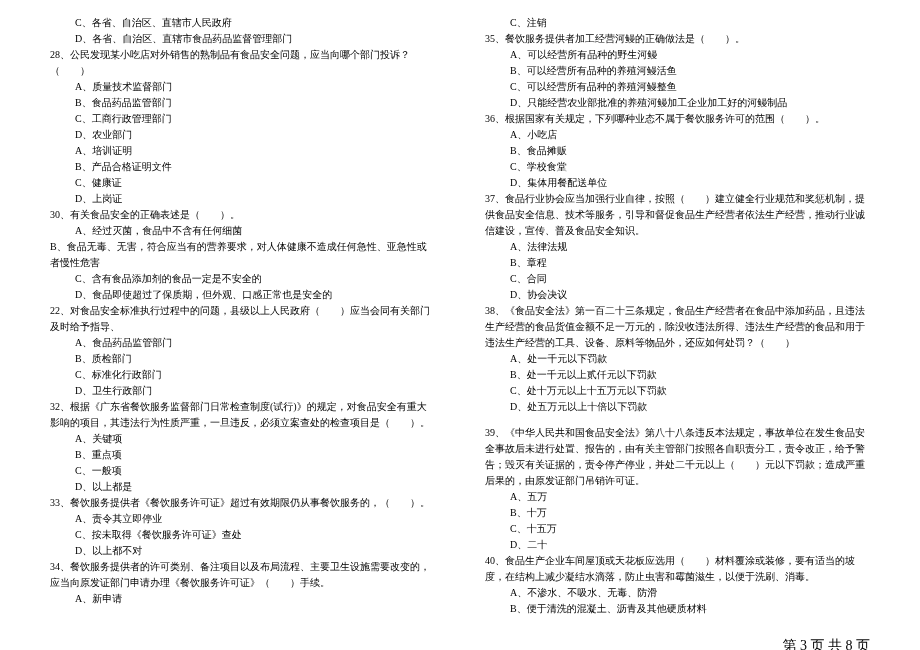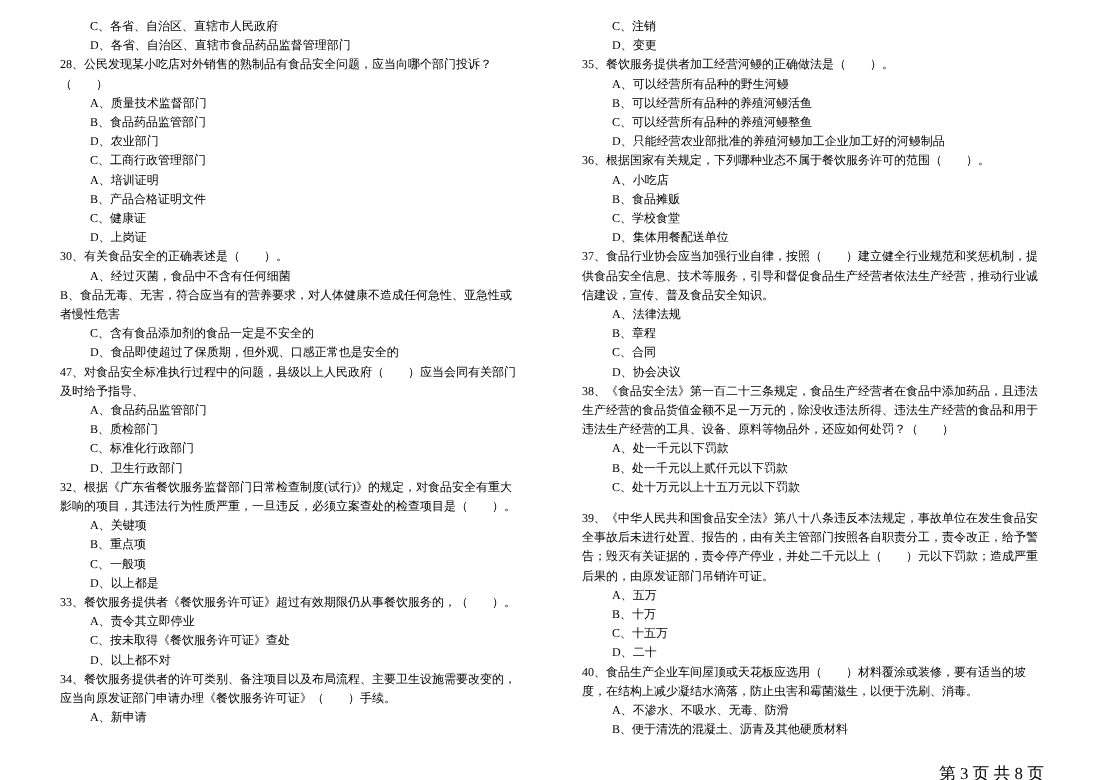--- a/index.html
+++ b/index.html
@@ -38,72 +38,72 @@
 </head>
 <body>
 
 <div class="columns">
   <div class="column">
     <div class="opt-line">C、各省、自治区、直辖市人民政府</div>
     <div class="opt-line">D、各省、自治区、直辖市食品药品监督管理部门</div>
     <div class="q-line">28、公民发现某小吃店对外销售的熟制品有食品安全问题，应当向哪个部门投诉？（　　）</div>
     <div class="opt-line">A、质量技术监督部门</div>
     <div class="opt-line">B、食品药品监管部门</div>
+    <div class="opt-line">C、工商行政管理部门</div>
     <div class="opt-line">D、农业部门</div>
-    <div class="opt-line">C、工商行政管理部门</div>
     <div class="opt-line">A、培训证明</div>
     <div class="opt-line">B、产品合格证明文件</div>
     <div class="opt-line">C、健康证</div>
     <div class="opt-line">D、上岗证</div>
     <div class="q-line">30、有关食品安全的正确表述是（　　）。</div>
     <div class="opt-line">A、经过灭菌，食品中不含有任何细菌</div>
     <div class="opt-line" style="padding-left:0">B、食品无毒、无害，符合应当有的营养要求，对人体健康不造成任何急性、亚急性或者慢性危害</div>
     <div class="opt-line" style="padding-left:0"></div>
     <div class="opt-line">C、含有食品添加剂的食品一定是不安全的</div>
     <div class="opt-line">D、食品即使超过了保质期，但外观、口感正常也是安全的</div>
-    <div class="q-line">47、对食品安全标准执行过程中的问题，县级以上人民政府（　　）应当会同有关部门及时给予指导、</div>
+    <div class="q-line">22、对食品安全标准执行过程中的问题，县级以上人民政府（　　）应当会同有关部门及时给予指导、</div>
     <div class="opt-line">A、食品药品监管部门</div>
     <div class="opt-line">B、质检部门</div>
     <div class="opt-line">C、标准化行政部门</div>
     <div class="opt-line">D、卫生行政部门</div>
     <div class="q-line">32、根据《广东省餐饮服务监督部门日常检查制度(试行)》的规定，对食品安全有重大影响的项目，其违法行为性质严重，一旦违反，必须立案查处的检查项目是（　　）。</div>
     <div class="opt-line">A、关键项</div>
     <div class="opt-line">B、重点项</div>
     <div class="opt-line">C、一般项</div>
     <div class="opt-line">D、以上都是</div>
     <div class="q-line">33、餐饮服务提供者《餐饮服务许可证》超过有效期限仍从事餐饮服务的，（　　）。</div>
     <div class="opt-line">A、责令其立即停业</div>
     <div class="opt-line">C、按未取得《餐饮服务许可证》查处</div>
     <div class="opt-line">D、以上都不对</div>
     <div class="q-line">34、餐饮服务提供者的许可类别、备注项目以及布局流程、主要卫生设施需要改变的，应当向原发证部门申请办理《餐饮服务许可证》（　　）手续。</div>
     <div class="opt-line">A、新申请</div>
 
   </div>
   <div class="column">
     <div class="opt-line">C、注销</div>
-    <div class="opt-line">D、变更</div>
     <div class="q-line">35、餐饮服务提供者加工经营河鳗的正确做法是（　　）。</div>
     <div class="opt-line">A、可以经营所有品种的野生河鳗</div>
     <div class="opt-line">B、可以经营所有品种的养殖河鳗活鱼</div>
     <div class="opt-line">C、可以经营所有品种的养殖河鳗整鱼</div>
     <div class="opt-line">D、只能经营农业部批准的养殖河鳗加工企业加工好的河鳗制品</div>
     <div class="q-line">36、根据国家有关规定，下列哪种业态不属于餐饮服务许可的范围（　　）。</div>
     <div class="opt-line">A、小吃店</div>
     <div class="opt-line">B、食品摊贩</div>
     <div class="opt-line">C、学校食堂</div>
     <div class="opt-line">D、集体用餐配送单位</div>
     <div class="q-line">37、食品行业协会应当加强行业自律，按照（　　）建立健全行业规范和奖惩机制，提供食品安全信息、技术等服务，引导和督促食品生产经营者依法生产经营，推动行业诚信建设，宣传、普及食品安全知识。</div>
     <div class="opt-line">A、法律法规</div>
     <div class="opt-line">B、章程</div>
     <div class="opt-line">C、合同</div>
     <div class="opt-line">D、协会决议</div>
     <div class="q-line">38、《食品安全法》第一百二十三条规定，食品生产经营者在食品中添加药品，且违法生产经营的食品货值金额不足一万元的，除没收违法所得、违法生产经营的食品和用于违法生产经营的工具、设备、原料等物品外，还应如何处罚？（　　）</div>
     <div class="opt-line">A、处一千元以下罚款</div>
     <div class="opt-line">B、处一千元以上贰仟元以下罚款</div>
     <div class="opt-line">C、处十万元以上十五万元以下罚款</div>
+    <div class="opt-line">D、处五万元以上十倍以下罚款</div>
     <div class="q-line" style="height:10px"></div>
     <div class="q-line">39、《中华人民共和国食品安全法》第八十八条违反本法规定，事故单位在发生食品安全事故后未进行处置、报告的，由有关主管部门按照各自职责分工，责令改正，给予警告；毁灭有关证据的，责令停产停业，并处二千元以上（　　）元以下罚款；造成严重后果的，由原发证部门吊销许可证。</div>
     <div class="opt-line">A、五万</div>
     <div class="opt-line">B、十万</div>
     <div class="opt-line">C、十五万</div>
     <div class="opt-line">D、二十</div>
     <div class="q-line">40、食品生产企业车间屋顶或天花板应选用（　　）材料覆涂或装修，要有适当的坡度，在结构上减少凝结水滴落，防止虫害和霉菌滋生，以便于洗刷、消毒。</div>
     <div class="opt-line">A、不渗水、不吸水、无毒、防滑</div>
     <div class="opt-line">B、便于清洗的混凝土、沥青及其他硬质材料</div>
   </div>

